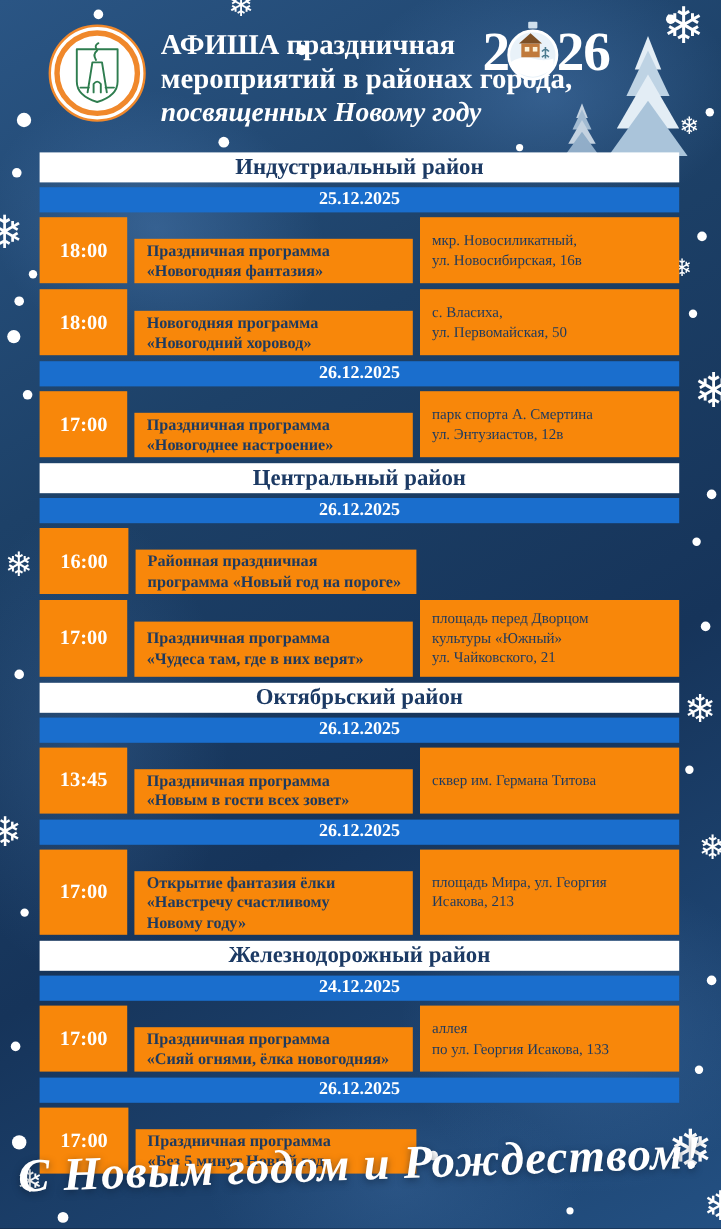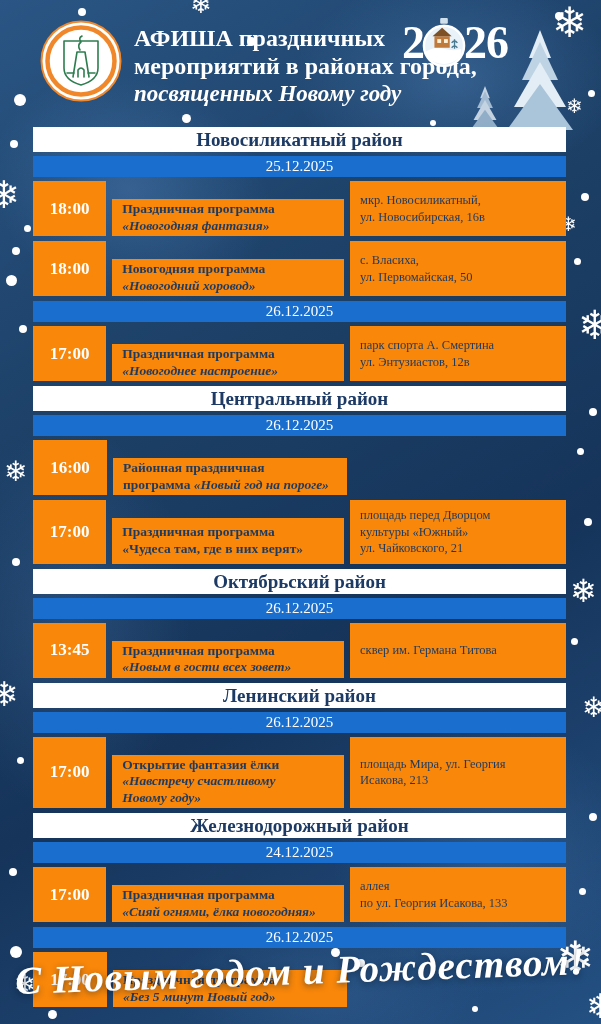--- a/index.html
+++ b/index.html
@@ -26,29 +26,29 @@
   .titles{position:absolute;left:134px;top:24px;width:345px;color:#fff;}
   .t-line{font-weight:bold;font-size:24px;line-height:28px;}
   .t-italic{font-style:italic;font-size:23px;}
   .year{position:absolute;left:402px;top:14px;display:flex;align-items:center;
         color:#fff;font-weight:bold;font-size:46px;letter-spacing:-1px;}
   .year svg{margin:0 -2px;}
 
   .schedule{position:absolute;left:33px;top:127px;width:533px;z-index:3;}
   .section-title{background:#fff;color:#1c3a64;font-weight:bold;font-size:19px;
                  height:25px;line-height:25px;text-align:center;margin-bottom:4px;}
-  .date-bar{background:#1a6ecd;color:#fff;font-weight:normal;font-size:15px;
+  .date-bar{background:#1a6ecd;color:#fff;font-weight:bold;font-size:15px;
             height:21px;line-height:21px;text-align:center;margin-bottom:4px;}
   .event-row{display:flex;gap:6px;margin-bottom:5px;align-items:stretch;}
   .cell{background:#f8870a;box-sizing:border-box;display:flex;align-items:center;}
   .time{width:74px;justify-content:center;color:#fff;font-size:17px;font-weight:bold;}
   .desc{width:234px;padding:2px 10px;color:#1e3a5f;font-size:13.5px;line-height:16.5px;margin-top:18px;}
   .loc {width:218px;padding:7px 10px;color:#1e3a5f;font-size:12.5px;line-height:16.5px;}
   .desc .b{font-weight:bold;}
-  .desc .bi{font-weight:bold;font-style:italic;}
+  .desc .bi{font-weight:bold;}
   .pre{white-space:pre-line;}
 
   .greeting{position:absolute;left:0;top:948px;width:601px;text-align:center;z-index:3;
             color:#fff;font-style:italic;font-weight:bold;font-size:39px;
             transform:rotate(-2deg);letter-spacing:1px;
             text-shadow:0 2px 6px rgba(10,25,45,.5);}
 </style>
 </head>
 <body>
 
@@ -123,42 +123,42 @@
       <circle cx="41" cy="41" r="33.5" fill="#ffffff" stroke="#f0882b" stroke-width="4.5"></circle>
       <g stroke="#2e7d4f" fill="none" stroke-width="1.6" stroke-linejoin="round" stroke-linecap="round">
         <path d="M24 21 h34 v27 q0 12 -17 17 q-17 -5 -17 -17 z"></path>
         <path d="M33 57 l4 -25 h8 l4 25"></path>
         <path d="M38 57 v-7 q3 -4 6 0 v7"></path>
         <path d="M40 30 q-3 -5 1 -8 q-3 -4 1 -6"></path>
         <path d="M27 53 h7 M48 53 h7"></path>
       </g>
     </svg>
     <div class="titles">
-      <div class="t-line">АФИША праздничных</div>
+      <div class="t-line">АФИША праздничная</div>
       <div class="t-line">мероприятий в районах города,</div>
       <div class="t-line t-italic">посвященных Новому году</div>
     </div>
     <div class="year">
       <span>2</span>
       <svg width="44" height="56" viewBox="0 0 46 56">
         <rect x="19" y="3" width="8" height="6" rx="1" fill="#cfdfec"></rect>
         <circle cx="23" cy="32" r="21" fill="#e9f2f9" stroke="#ffffff" stroke-width="2.5"></circle>
         <path d="M4 38 q10 -6 19 -3 q10 3 18 0 l0 8 q-9 8 -18 8 q-10 0 -19 -8 z" fill="#ffffff"></path>
         <rect x="13" y="22" width="16" height="12" fill="#c07a3c"></rect>
         <polygon points="11,22 31,22 21,13" fill="#7d5026"></polygon>
         <rect x="16" y="25" width="4" height="4" fill="#fdf2d8"></rect>
         <rect x="23" y="25" width="4" height="4" fill="#fdf2d8"></rect>
         <path d="M34 25 v10 M31 29 q3 -4 6 0 M31 34 q3 -4 6 0" stroke="#4a7a8f" stroke-width="1.4" fill="none"></path>
       </svg>
       <span>26</span>
     </div>
   </header>
 
   <main class="schedule" id="schedule">
-      <div class="section-title">Новосиликатный район</div>
+      <div class="section-title">Индустриальный район</div>
       <div class="date-bar">25.12.2025</div>
       <div class="event-row">
         <div class="cell time">18:00</div>
         <div class="cell desc">
           <div class="in"><span class="b">Праздничная программа</span><br><span class="bi">«Новогодняя фантазия»</span></div>
         </div>
         <div class="cell loc">
           <div class="in pre">мкр. Новосиликатный,
 ул. Новосибирская, 16в</div>
         </div>
@@ -207,21 +207,20 @@
       <div class="date-bar">26.12.2025</div>
       <div class="event-row">
         <div class="cell time">13:45</div>
         <div class="cell desc">
           <div class="in"><span class="b">Праздничная программа</span><br><span class="bi">«Новым в гости всех зовет»</span></div>
         </div>
         <div class="cell loc">
           <div class="in pre">сквер им. Германа Титова</div>
         </div>
       </div>
-      <div class="section-title">Ленинский район</div>
       <div class="date-bar">26.12.2025</div>
       <div class="event-row">
         <div class="cell time">17:00</div>
         <div class="cell desc">
           <div class="in"><span class="b">Открытие фантазия ёлки</span><br><span class="bi">«Навстречу счастливому</span><br><span class="bi">Новому году»</span></div>
         </div>
         <div class="cell loc">
           <div class="in pre">площадь Мира, ул. Георгия
 Исакова, 213</div>
         </div>

